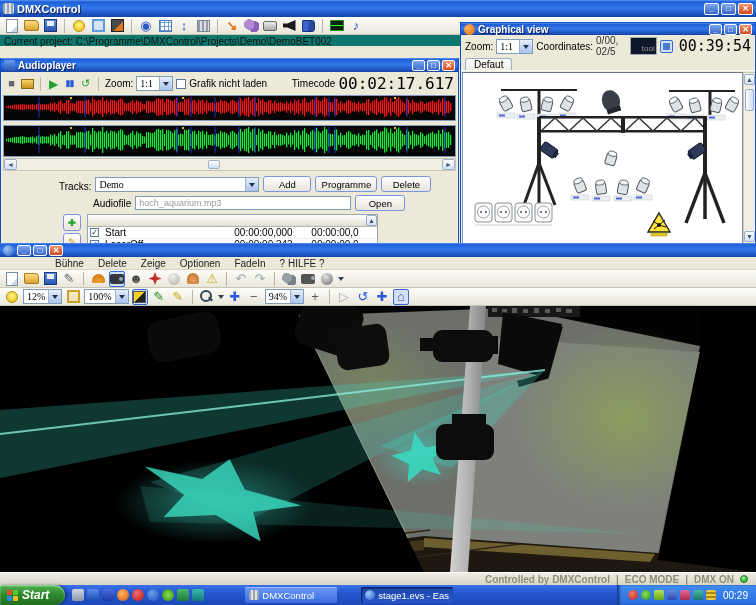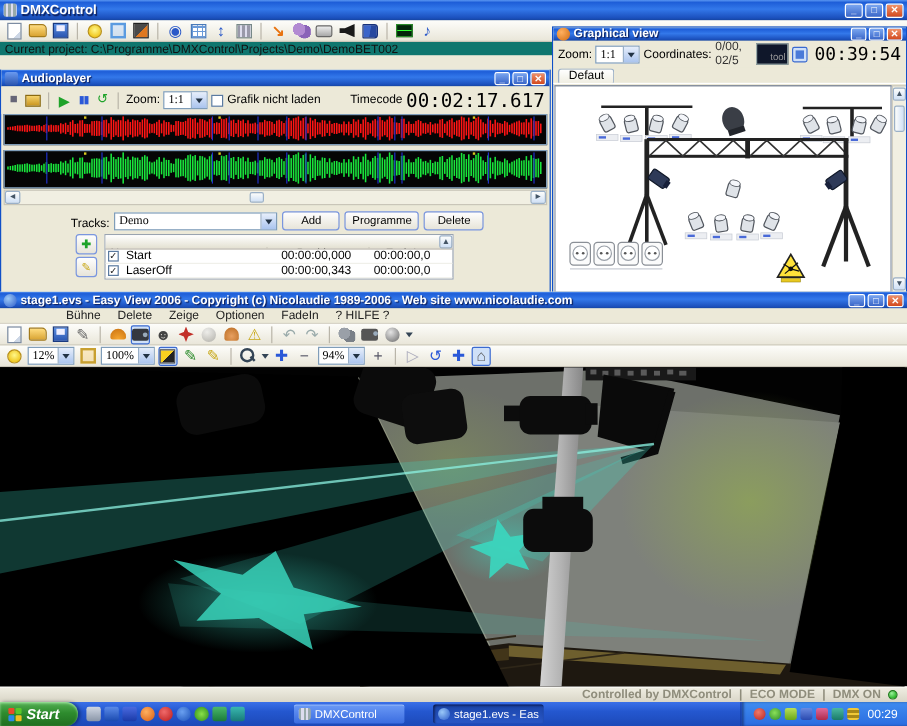--- a/index.html
+++ b/index.html
@@ -695,27 +695,32 @@
         </svg></div>
     <div class="hscroll">
       <span class="sbtn" style="width:13px;height:11px;">◄</span>
       <span style="flex:1;display:flex;">
           <span class="hthumb"></span>
         </span>
       <span class="sbtn" style="width:13px;height:11px;">►</span>
     </div>
     <div class="apRow" style="margin:5px 0 0 58px;align-items:flex-end;">
       <span>Tracks:</span>
-      <span class="combo" style="width:136px;">
+      <span class="combo" style="width:164px;">
         <span class="cv" style="flex:1;">Demo</span>
         <span class="ca"></span>
       </span>
       <span class="btn" style="width:48px;">Add</span>
       <span class="btn" style="width:62px;">Programme</span>
       <span class="btn" style="width:50px;">Delete</span>
+    </div>
+    <div class="apRow" style="margin:3px 0 0 92px;">
+      <span>Audiofile</span>
+      <input style="width: 216px; height: 14px; border: 1px solid rgb(127, 157, 185); color: rgb(154, 154, 154); font-size: 9px; padding: 0px 3px; font-family: inherit;" value="hoch_aquarium.mp3">
+      <span class="btn" style="width:50px;">Open</span>
     </div>
     <div style="display:flex;margin:3px 0 0 62px;gap:6px;">
       <div style="display:flex;flex-direction:column;gap:2px;">
         <span class="btn" style="width:18px;height:17px;padding:0;color:#1fa32a;font-weight:bold;">✚</span>
         <span class="btn" style="width:18px;height:17px;padding:0;color:#c8a818;">✎</span>
       </div>
       <div class="aptable">
         <div class="thead">
           <span class="th" style="width:135px;">Name</span>
           <span class="th" style="width:85px;text-align:center;">Position</span>
@@ -874,21 +879,20 @@
         <span class="sbtn" style="width:11px;height:11px;margin-top:1px;">▲</span>
         <span class="vthumb"></span>
         <span class="sbtn" style="width:11px;height:11px;margin-top:auto;margin-bottom:1px;">▼</span>
       </div>
     </div>
   </div>
 
   <div class="win" style="left:0;top:243px;width:756px;height:342px;background:#ece9d8;">
     <div class="titlebar tb-sm">
       <span class="appicon" style="background:radial-gradient(circle at 35% 35%,#9ac8f8,#2a5ac8);border-radius:50%;"></span>
-      <span class="tb-title">stage1.evs - Easy View 2006 - Copyright (c) Nicolaudie 1989-2006 - Web site www.nicolaudie.com</span>
       <span class="wbtns">
         <span class="wbtn" style="width:14px;height:11px;">_</span>
         <span class="wbtn" style="width:14px;height:11px;">□</span>
         <span class="wbtn close" style="width:14px;height:11px;">✕</span>
       </span>
     </div>
     <div class="menubar" style="height:13px;padding-left:48px;">
       <span class="mi">Bühne</span>
       <span class="mi">Delete</span>
       <span class="mi">Zeige</span>

